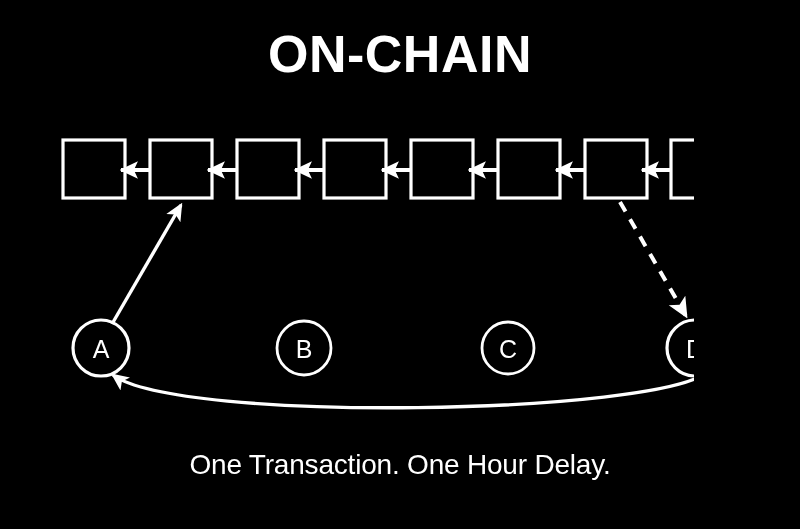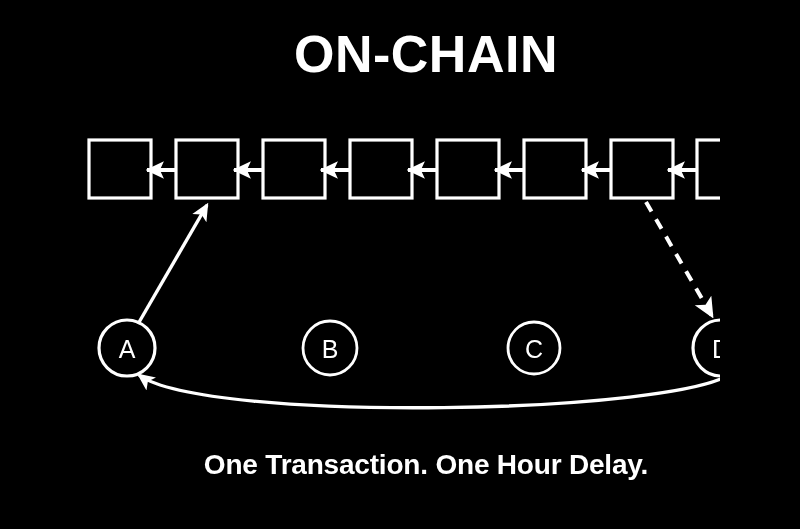--- a/index.html
+++ b/index.html
@@ -9,21 +9,20 @@
   }
   body {
     font-family: "Liberation Sans", sans-serif;
   }
   #canvas {
     position: relative;
     width: 694px;
     height: 529px;
     background: #000000;
     overflow: hidden;
-    margin-left: 26px;
   }
   #title {
     position: absolute;
     top: 28px;
     left: 0;
     width: 800px;
     text-align: center;
     color: #ffffff;
     font-family: "Liberation Sans", sans-serif;
     font-size: 52px;
@@ -34,21 +33,21 @@
   }
   #caption {
     position: absolute;
     top: 451px;
     left: 0;
     width: 800px;
     text-align: center;
     color: #ffffff;
     font-family: "Liberation Sans", sans-serif;
     font-size: 28px;
-    font-weight: bold;
+    font-weight: normal;
     letter-spacing: -0.2px;
     line-height: 1;
     user-select: none;
   }
   #diagram {
     position: absolute;
     top: 0;
     left: 0;
     width: 800px;
     height: 529px;

